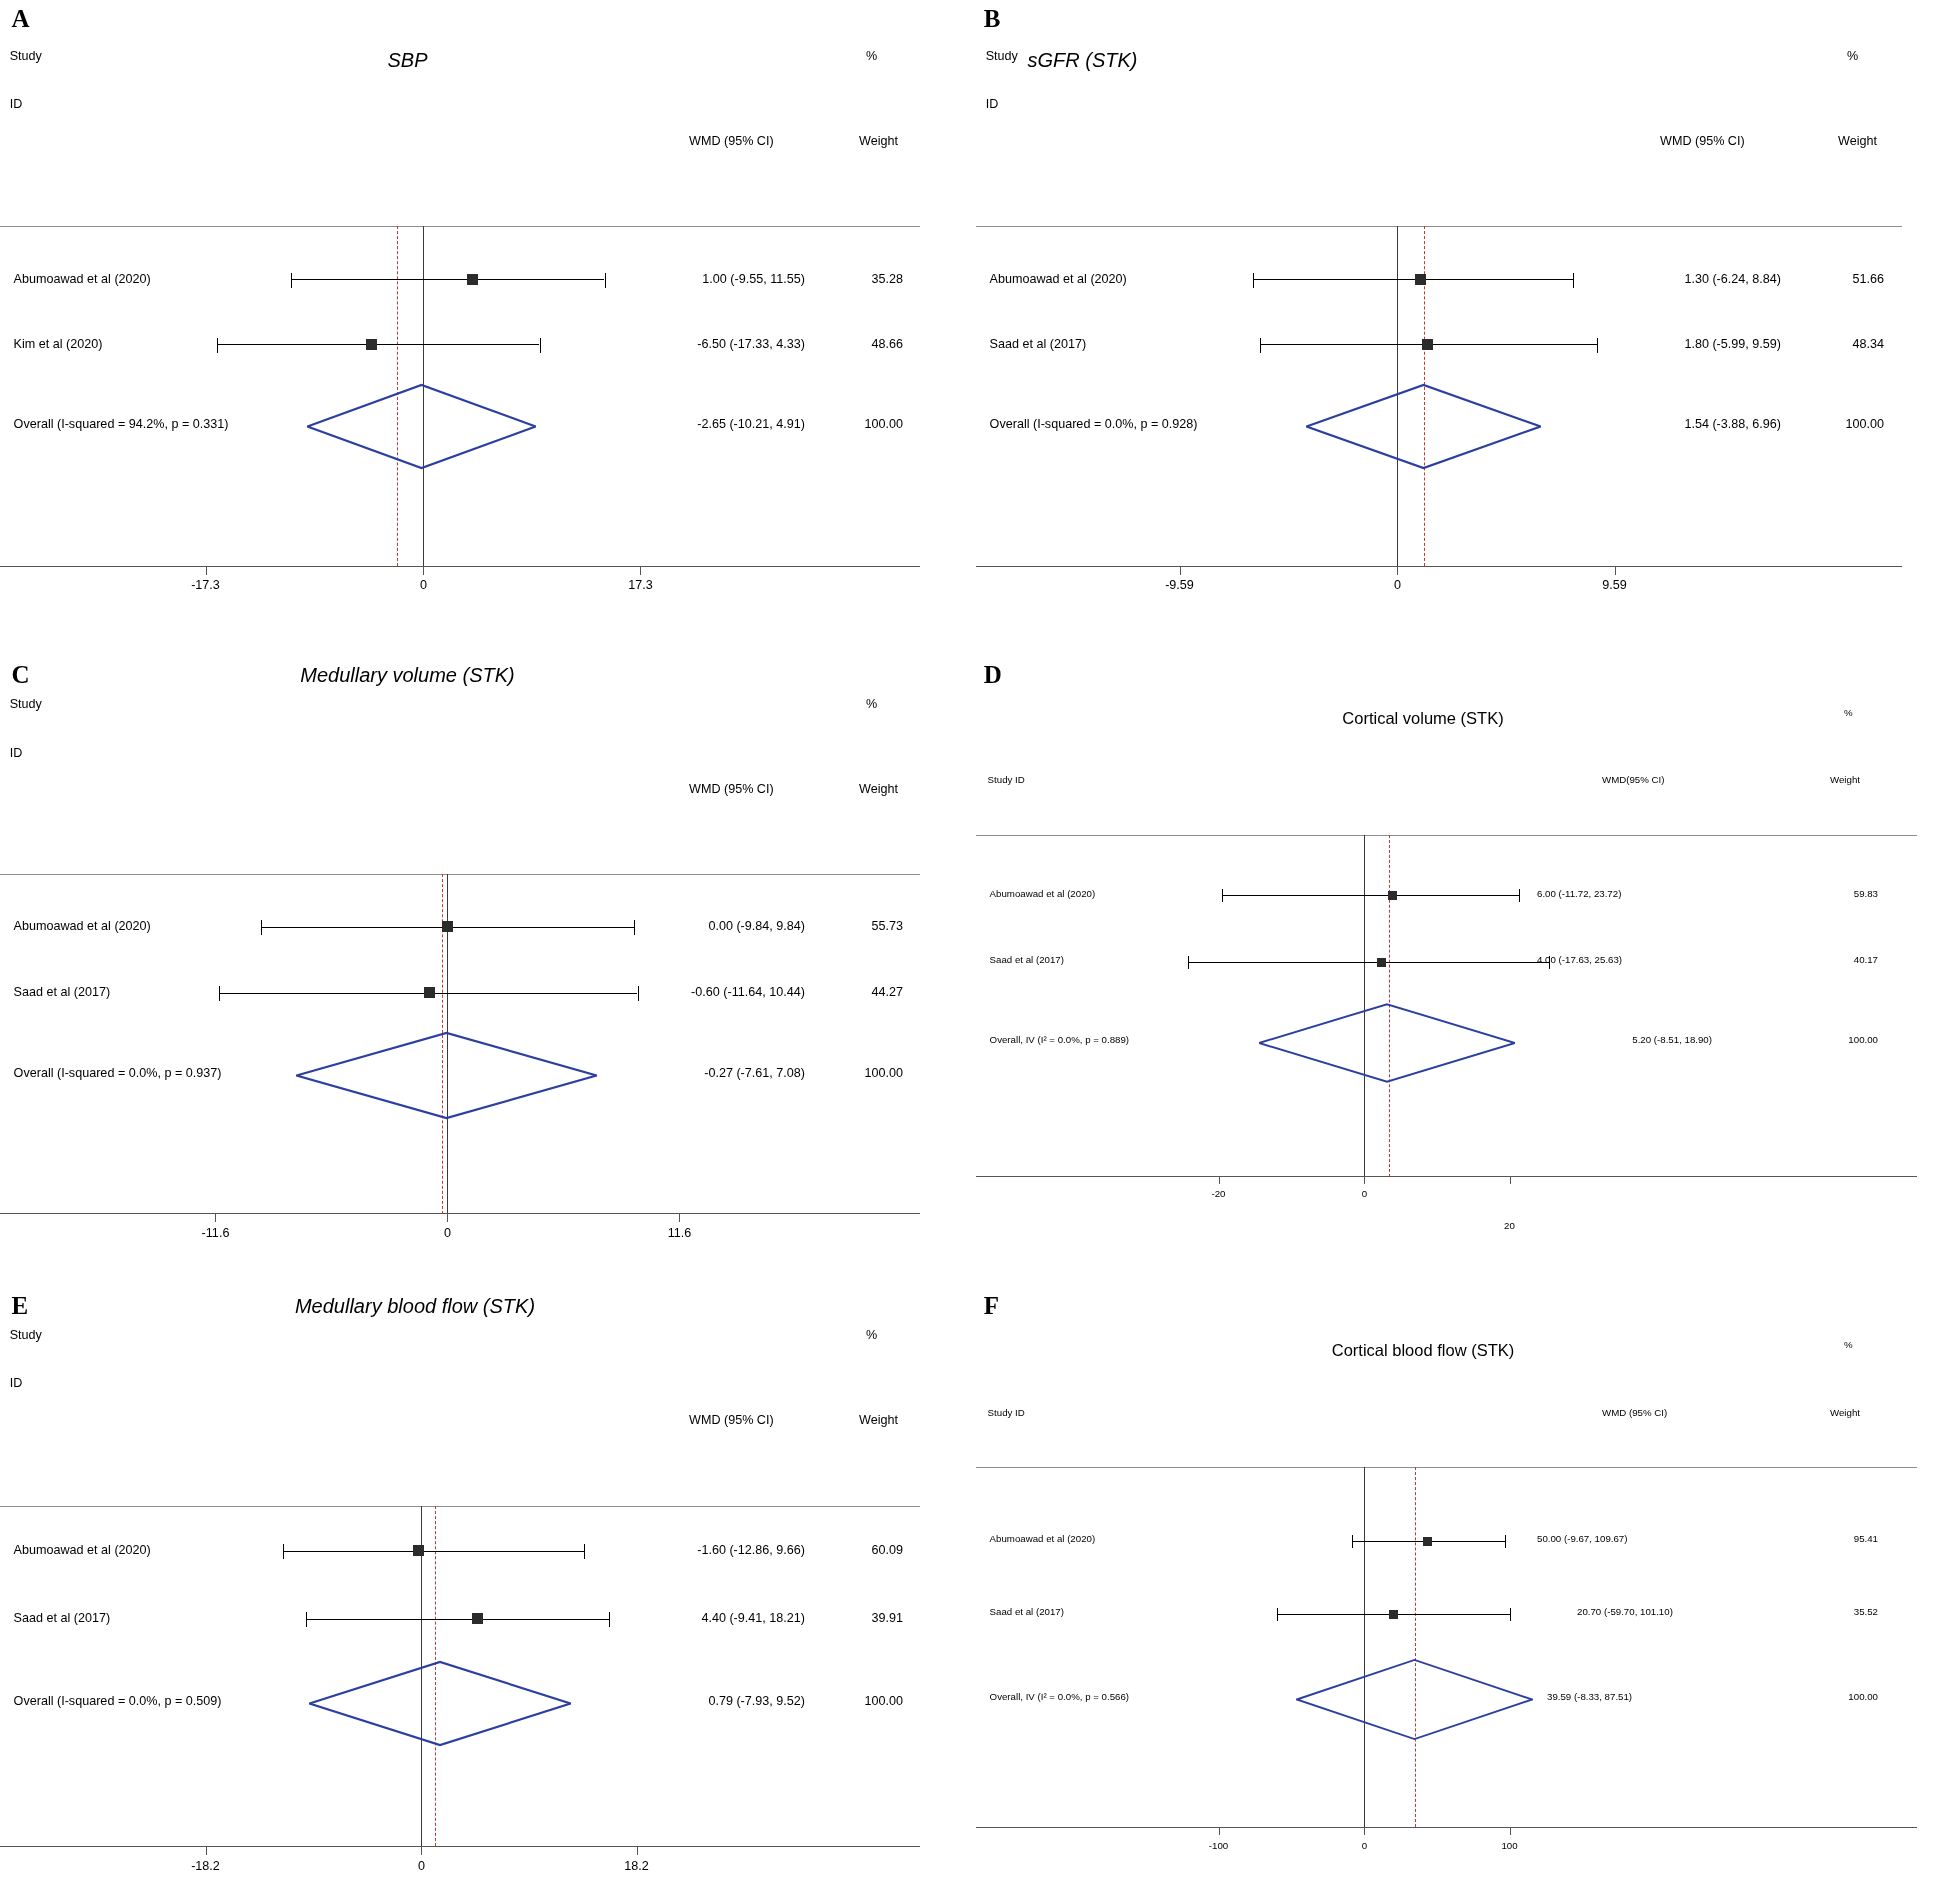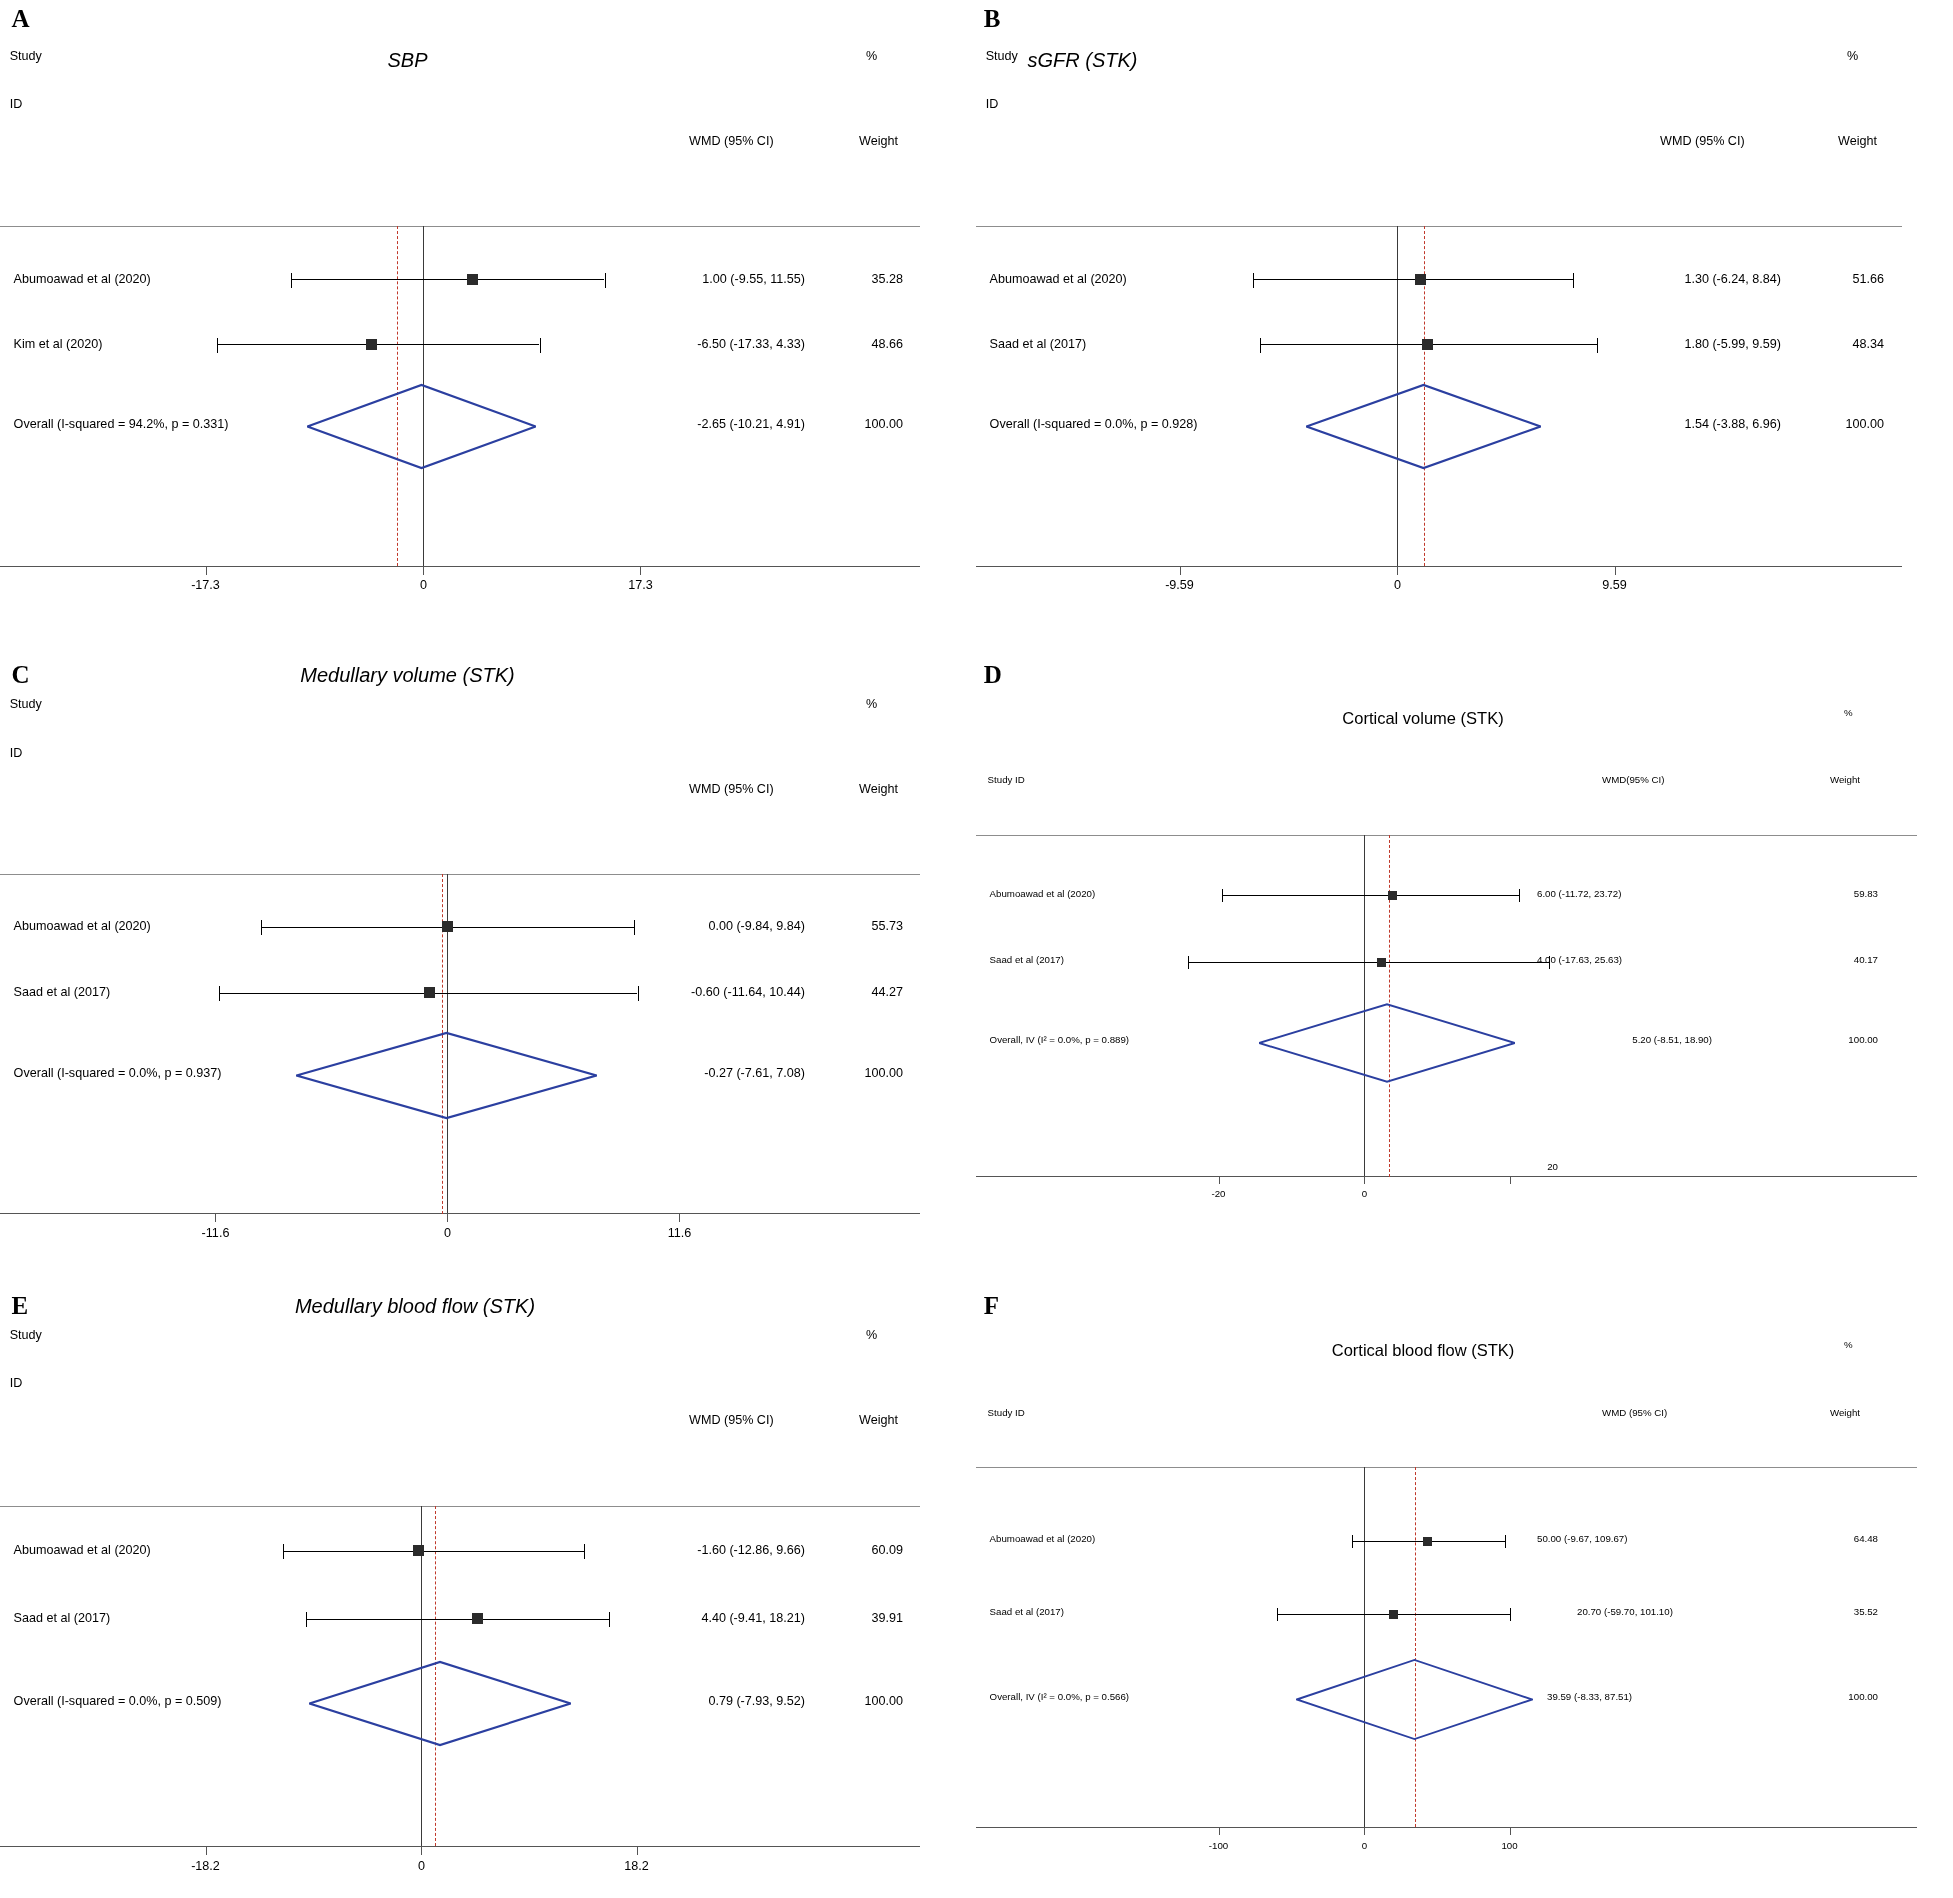--- a/index.html
+++ b/index.html
@@ -297,21 +297,21 @@
     </svg>
   </div>
   <div class="est-label fs-d" style="left:561px;top:403px;width:175px;text-align:right;">5.20 (-8.51, 18.90)</div>
   <div class="wt-label fs-d" style="left:805px;top:403px;width:97px;">100.00</div>
 
   <div class="tick" style="left:243px;top:545px;height:7.8px;"></div>
   <div class="tick" style="left:388px;top:545px;height:7.8px;"></div>
   <div class="tick" style="left:534px;top:545px;height:7.8px;"></div>
   <div class="ticklabel fs-d" style="left:194px;top:557px;width:97px;">-20</div>
   <div class="ticklabel fs-d" style="left:340px;top:557px;width:97px;">0</div>
-  <div class="ticklabel fs-d" style="left:485px;top:530px;width:97px;text-align:right;">20</div>
+  <div class="ticklabel fs-d" style="left:485px;top:589px;width:97px;">20</div>
 </div>
 
 <div class="panel" style="left:0;top:1252px;width:976px;height:646px;">
   <div class="panel-letter" style="left:11.6px;top:41px;">E</div>
 
   <div class="plot-title fs-a-title" style="left:221px;top:43px;width:388px;">Medullary blood flow (STK)</div>
 
   <div class="hdr fs-a" style="left:9.7px;top:76px;">Study</div>
   <div class="hdr fs-a" style="left:9.7px;top:124px;">ID</div>
   <div class="hdr fs-a" style="left:866px;top:76px;">%</div>
@@ -372,21 +372,21 @@
 
   <div class="zero-line" style="left:388px;top:215px;height:360px;"></div>
   <div class="pooled-line" style="left:439px;top:215px;height:360px;"></div>
 
   <div class="study-label fs-d" style="left:13.6px;top:281px;">Abumoawad et al (2020)</div>
   <div class="ci-line" style="left:376px;top:289px;width:153px;"></div>
   <div class="ci-cap" style="left:376px;top:283px;height:12.6px;"></div>
   <div class="ci-cap" style="left:529px;top:283px;height:12.6px;"></div>
   <div class="marker" style="left:447px;top:285px;width:8.7px;height:8.7px;"></div>
   <div class="est-label fs-d" style="left:561px;top:281px;width:184px;text-align:left;">50.00 (-9.67, 109.67)</div>
-  <div class="wt-label fs-d" style="left:805px;top:281px;width:97px;">64.48</div>
+  <div class="wt-label fs-d" style="left:805px;top:281px;width:97px;">95.41</div>
 
   <div class="study-label fs-d" style="left:13.6px;top:354px;">Saad et al (2017)</div>
   <div class="ci-line" style="left:301px;top:362px;width:233px;"></div>
   <div class="ci-cap" style="left:301px;top:356px;height:12.6px;"></div>
   <div class="ci-cap" style="left:534px;top:356px;height:12.6px;"></div>
   <div class="marker" style="left:413px;top:358px;width:8.7px;height:8.7px;"></div>
   <div class="est-label fs-d" style="left:561px;top:354px;width:184px;text-align:left;margin-left:40px;">20.70 (-59.70, 101.10)</div>
   <div class="wt-label fs-d" style="left:805px;top:354px;width:97px;">35.52</div>
 
   <div class="study-label fs-d" style="left:13.6px;top:439px;">Overall, IV (I² = 0.0%, p = 0.566)</div>

